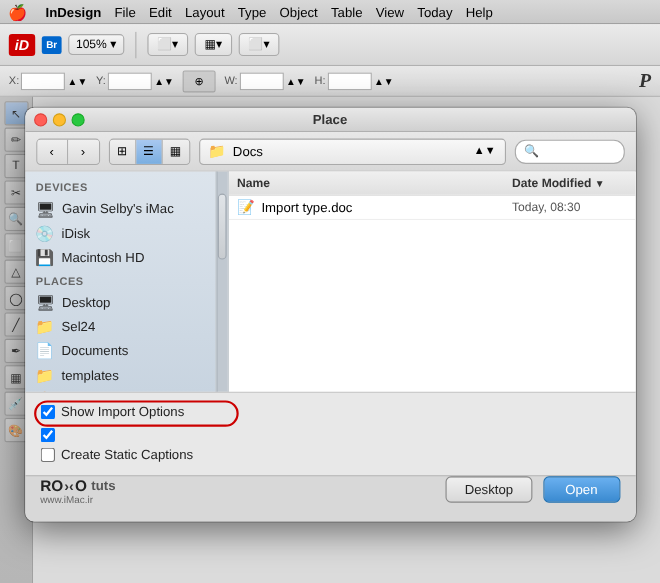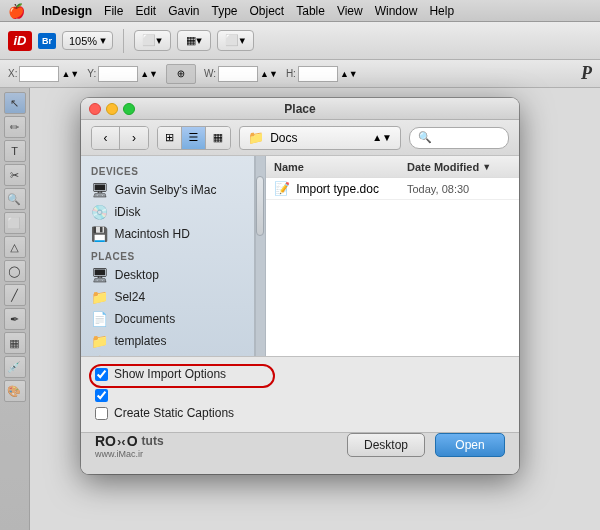--- a/index.html
+++ b/index.html
@@ -165,21 +165,21 @@
       position: absolute;
       top: 0; left: 0; right: 0; bottom: 0;
       background: rgba(180,180,180,0.3);
       display: flex;
       align-items: flex-start;
       justify-content: center;
       padding-top: 10px;
     }
 
     .dialog {
-      width: 438px;
+      width: 555px;
       background: #ececec;
       border-radius: 8px;
       box-shadow: 0 8px 32px rgba(0,0,0,0.5), 0 0 0 1px rgba(0,0,0,0.3);
       overflow: hidden;
     }
 
     .dialog-titlebar {
       height: 22px;
       background: linear-gradient(to bottom, #e8e8e8, #d0d0d0);
       display: flex;
@@ -479,26 +479,26 @@
     }
   </style>
 </head>
 <body>
 
 <div class="menubar">
   <span class="menubar-apple">🍎</span>
   <span class="menubar-item app-name">InDesign</span>
   <span class="menubar-item">File</span>
   <span class="menubar-item">Edit</span>
-  <span class="menubar-item">Gavin</span>
+  <span class="menubar-item">Layout</span>
   <span class="menubar-item">Type</span>
   <span class="menubar-item">Object</span>
   <span class="menubar-item">Table</span>
   <span class="menubar-item">View</span>
-  <span class="menubar-item">Window</span>
+  <span class="menubar-item">Today</span>
   <span class="menubar-item">Help</span>
 </div>
 
 <div class="toolbar">
   <div class="id-logo">iD</div>
   <div class="br-badge">Br</div>
   <div class="zoom-control">
     <span>105%</span>
     <span>▾</span>
   </div>

